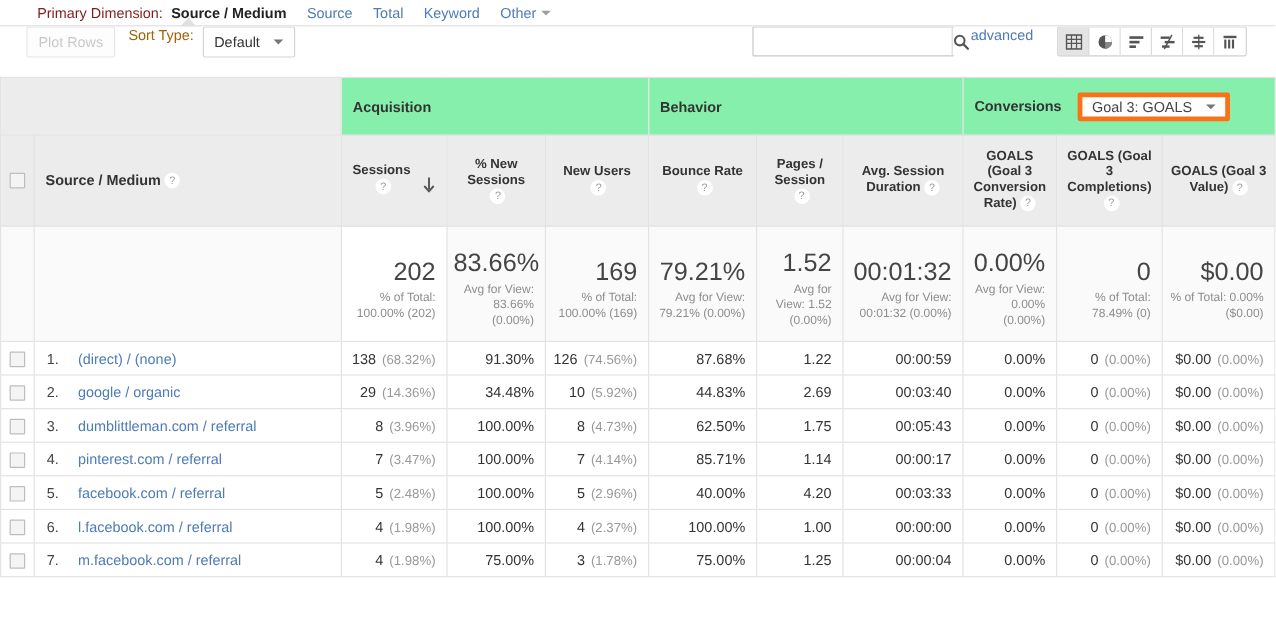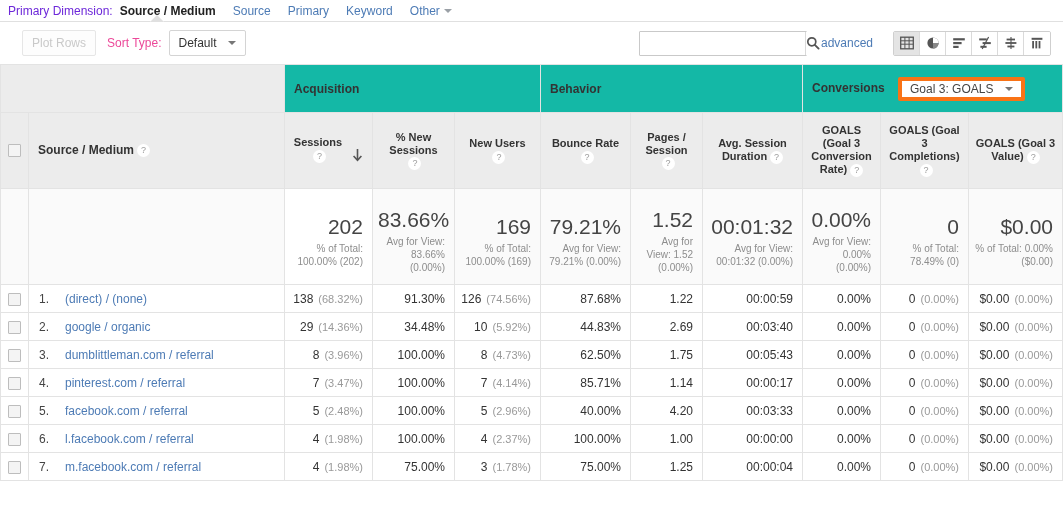--- a/index.html
+++ b/index.html
@@ -16,21 +16,21 @@
   
   .primary-bar {
     height: 22px;
     display: flex;
     align-items: center;
     padding-left: 8px;
     border-bottom: 1px solid #e0e0e0;
     position: relative;
     background: #fff;
   }
-  .pd-label { color: #6d28d9; font-size: 12px; margin-right: 7px; }
+  .pd-label { color: #7f1d1d; font-size: 12px; margin-right: 7px; margin-left: 23px; }
   .pd-tab {
     font-size: 12px;
     color: #4d7bb5;
     margin-right: 17px;
     cursor: pointer;
     white-space: nowrap;
   }
   .pd-tab.active { color: #222; font-weight: bold; cursor: default; position: relative; }
   .pd-caret {
     display: inline-block;
@@ -58,22 +58,21 @@
     border-left: 7px solid transparent;
     border-right: 7px solid transparent;
     border-bottom: 7px solid #e0e0e0;
     z-index: -1;
   }
 
   
   .toolbar {
     height: 42px;
     display: flex;
-    align-items: center;
-    padding: 0 12px 0 22px;
+    padding: 0 24px 0 22px;
     background: #fff;
   }
   .btn {
     height: 26px;
     border: 1px solid #d4d4d4;
     border-radius: 2px;
     background: #fff;
     display: inline-flex;
     align-items: center;
     padding: 0 9px;
@@ -88,21 +87,21 @@
     background: #fdfdfd;
     cursor: default;
   }
   .btn .dd-caret {
     width: 0; height: 0;
     border-left: 4px solid transparent;
     border-right: 4px solid transparent;
     border-top: 4px solid #777;
     margin-left: 11px;
   }
-  .sort-label { font-size: 12px; color: #ec4899; margin: 0 7px 0 11px; }
+  .sort-label { font-size: 12px; color: #a16207; margin: 0 7px 0 11px; }
   .spacer { flex: 1; }
   .search-wrap {
     display: flex;
     align-items: center;
     height: 25px;
     border: 1px solid #c9c9c9;
     border-radius: 1px;
     background: #fff;
     width: 168px;
   }
@@ -152,21 +151,21 @@
     width: 1063px;
     border-collapse: collapse;
     table-layout: fixed;
   }
   table.ga td, table.ga th {
     border: 1px solid #e3e3e3;
     padding: 0;
     vertical-align: middle;
   }
   .grp-head {
-    background: #14b8a6;
+    background: #86efac;
     height: 48px;
     font-size: 12px;
     font-weight: bold;
     color: #333;
     text-align: left;
     padding-left: 9px !important;
     vertical-align: middle;
   }
   .grp-head.blank { background: #ececec; }
   .col-head {
@@ -284,21 +283,21 @@
   .num-main.bold { font-weight: normal; }
   .num-pct { color: #999; font-size: 11px; margin-left: 5px; }
 </style>
 </head>
 <body>
 
 <div class="primary-bar">
   <span class="pd-label">Primary Dimension:</span>
   <span class="pd-tab active">Source / Medium</span>
   <span class="pd-tab">Source</span>
-  <span class="pd-tab">Primary</span>
+  <span class="pd-tab">Total</span>
   <span class="pd-tab">Keyword</span>
   <span class="pd-tab"><span>Other</span><span class="pd-caret"></span></span>
   <span class="pd-pointer"></span>
 </div>
 
 <div class="toolbar">
   <span class="btn disabled">Plot Rows</span>
   <span class="sort-label">Sort Type:</span>
   <span class="btn">
     <span>Default</span>

